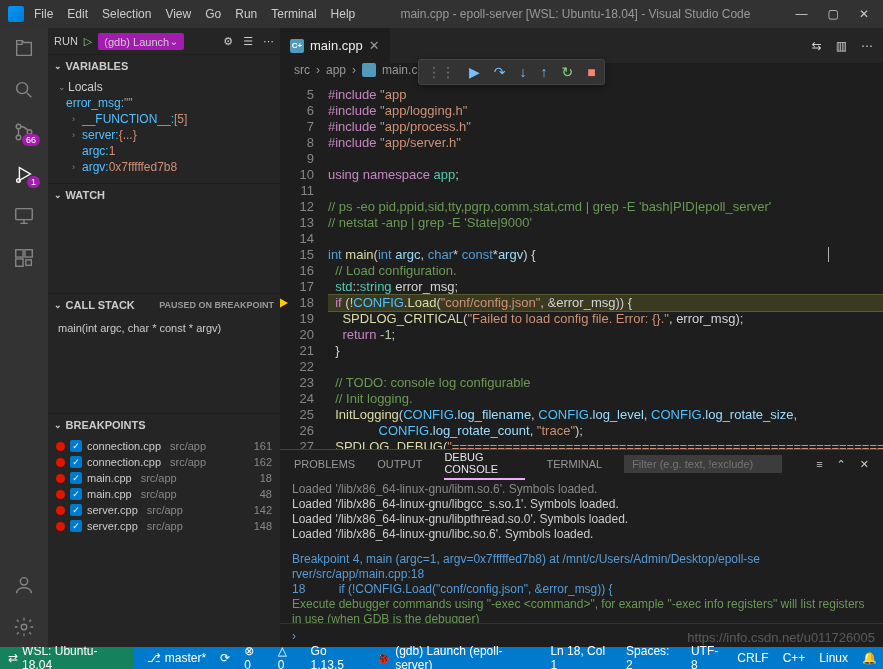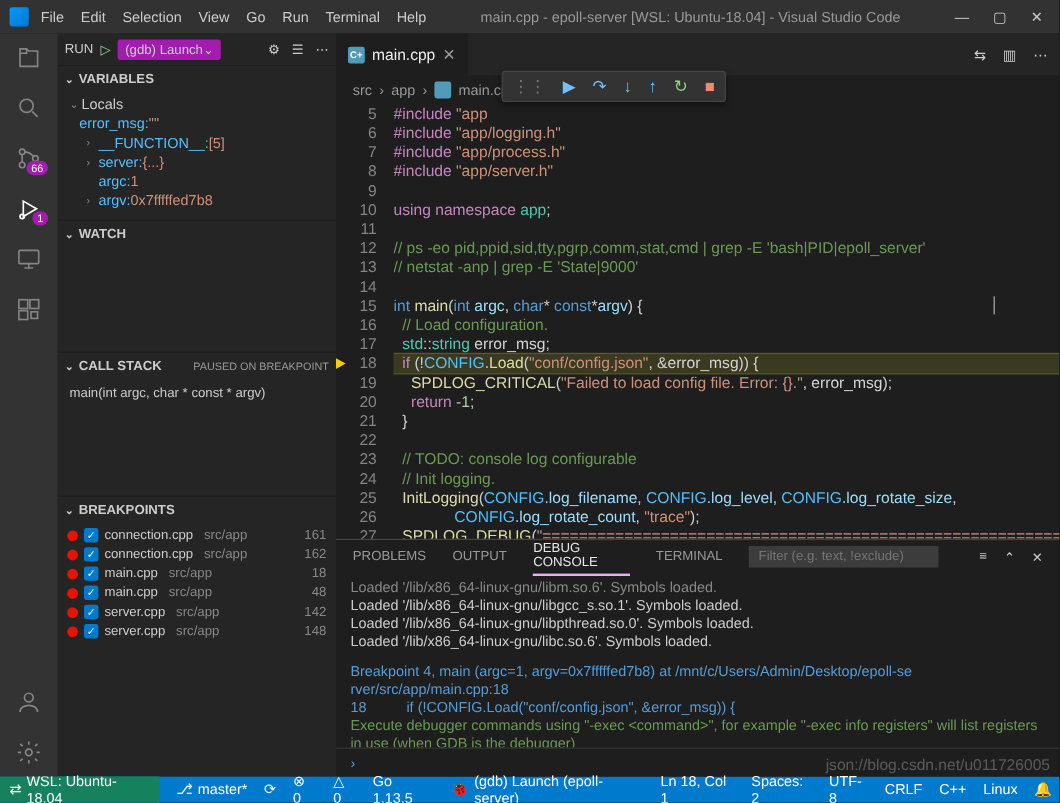--- a/index.html
+++ b/index.html
@@ -16,39 +16,39 @@
 .activitybar .aicon svg{width:22px;height:22px}
 .activitybar .aicon.active{color:#fff}
 .activitybar .aicon .badge{position:absolute;bottom:-2px;right:-4px;background:#a21caf;color:#fff;border-radius:8px;font-size:9px;padding:0 4px;line-height:12px}
 .sidebar{width:232px;background:#252526;display:flex;flex-direction:column;overflow:hidden}
 .runbar{height:26px;display:flex;align-items:center;padding:0 6px;gap:6px;color:#ccc;font-size:11px}
 .runbar .ddl{display:flex;align-items:flex-end;gap:0;background:#a21caf;padding:2px 6px;border-radius:2px}
 .runbar .icons{display:flex;gap:10px;margin-left:auto;color:#ccc}
 .section{border-top:1px solid #1e1e1e}
 .section-header{height:22px;display:flex;align-items:center;padding:0 6px;font-weight:700;font-size:11px;color:#ccc;cursor:pointer}
 .section-header .chev{margin-right:4px;font-size:9px}
-.section-header .extra{margin-left:auto;font-size:9px;color:#999;font-weight:400}
+.section-header .extra{margin-left:auto;font-size:9px;color:#999;font-weight:700}
 .section-body{padding:2px 0 8px 0;font-family:Menlo,Consolas,monospace;font-size:12px}
 .vnode{display:flex;align-items:center;padding:1px 0 1px 18px;white-space:nowrap;overflow:hidden}
 .vnode .tw{width:10px;color:#888;font-size:9px}
 .vnode .txt{color:#4fc1ff}
 .vnode .val{color:#ce9178}
 .callrow{padding:4px 10px;color:#ccc;font-size:11px;white-space:nowrap}
 .bprow{display:flex;align-items:center;padding:2px 8px;gap:5px;font-size:11px}
 .bprow .dot{width:9px;height:9px;background:#e51400;border-radius:50%}
 .bprow .cb{width:12px;height:12px;background:#007acc;border-radius:2px;display:flex;align-items:center;justify-content:center;color:#fff;font-size:9px}
 .bprow .fn{color:#ccc}
 .bprow .pth{color:#888;margin-left:4px}
 .bprow .ln{margin-left:auto;color:#888}
 .editor{flex:1;background:#1e1e1e;display:flex;flex-direction:column;min-width:0}
 .tabbar{height:35px;background:#252526;display:flex;align-items:stretch;position:relative}
 .tab{display:flex;align-items:center;padding:0 10px;background:#1e1e1e;color:#eee;font-size:13px;gap:6px;border-right:1px solid #252526}
 .tab .cppico{width:14px;height:14px;background:#519aba;border-radius:2px;display:flex;align-items:center;justify-content:center;color:#fff;font-size:8px;font-weight:700}
 .tabbar .toparrow{margin-left:auto;display:flex;align-items:center;gap:14px;padding:0 10px;color:#ccc}
-.breadcrumb{height:24px;display:flex;align-items:center;padding:0 14px;gap:6px;color:#999;font-size:12px;position:relative}
+.breadcrumb{height:24px;display:flex;align-items:flex-start;padding:0 14px;gap:6px;color:#999;font-size:12px;position:relative}
 .breadcrumb .cppico2{width:14px;height:14px;background:#519aba;border-radius:2px}
 .debugtb{position:absolute;left:138px;top:-4px;background:#333333;border:1px solid #444;border-radius:3px;display:flex;align-items:center;padding:4px 8px;gap:14px;z-index:20;box-shadow:0 2px 6px rgba(0,0,0,.4)}
 .debugtb .grip{color:#777;cursor:grab}
 .debugtb span{cursor:pointer;font-size:14px}
 .codearea{flex:1;display:flex;overflow:hidden;font-family:Menlo,Consolas,monospace;font-size:13px;line-height:16px;position:relative}
 .gutter{width:48px;text-align:right;padding:0 14px 0 0;color:#858585;position:relative}
 .gutter .ln{height:16px}
 .gutter .bpmark{position:absolute;left:-1px;width:0;height:0;border-top:5px solid transparent;border-bottom:5px solid transparent;border-left:9px solid #ffcc00}
 .code{flex:1;position:relative;white-space:pre;overflow:hidden}
 .code .ln{height:16px}
@@ -389,13 +389,13 @@
     <span class="sitem">Ln 18, Col 1</span>
     <span class="sitem">Spaces: 2</span>
     <span class="sitem">UTF-8</span>
     <span class="sitem">CRLF</span>
     <span class="sitem">C++</span>
     <span class="sitem">Linux</span>
     <span class="sitem">🔔</span>
   </div>
 </div>
 
-<div class="watermark">json://blog.csdn.net/u011726005</div>
+<div class="watermark">https://info.csdn.net/u011726005</div>
 
 </body></html>

